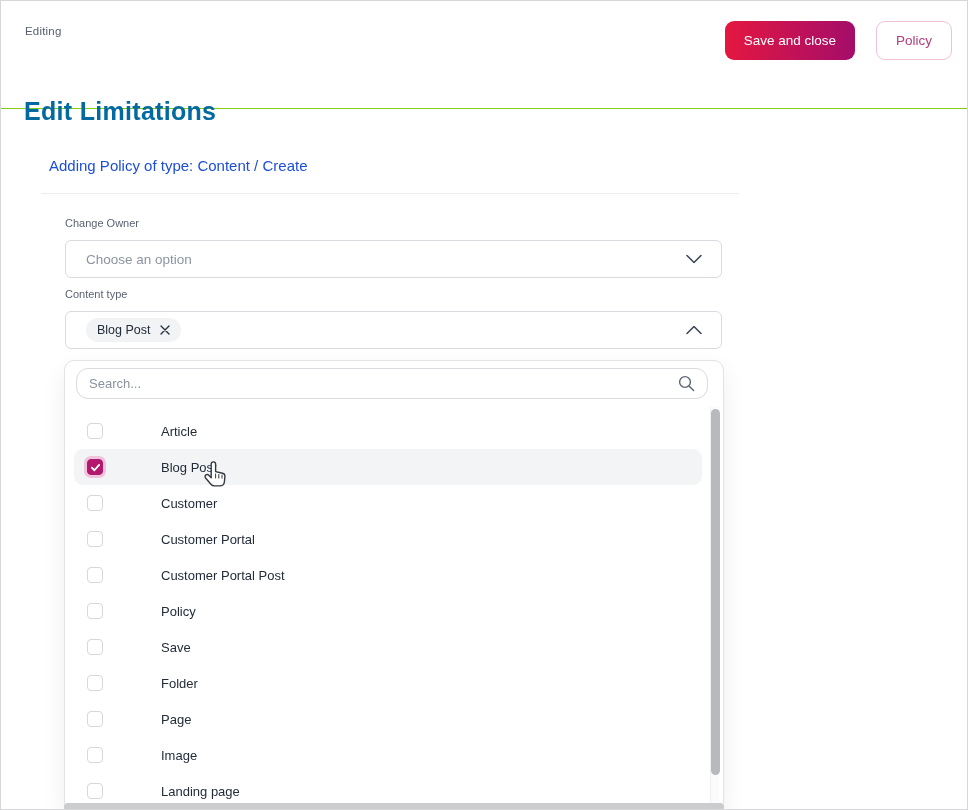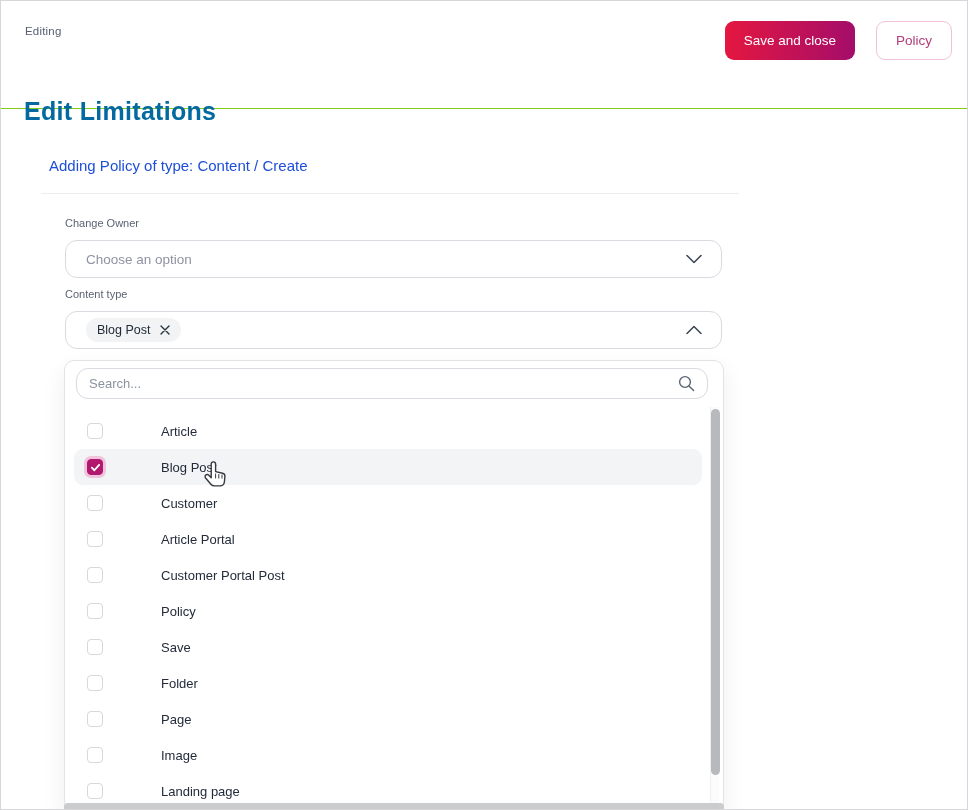--- a/index.html
+++ b/index.html
@@ -23,21 +23,21 @@
   .btn-discard { background:#fff; border:1px solid #f0c2da; color:#b23d7a; }
 
   
   .section-title { position:absolute; left:48px; top:156px; font-size:15px; font-weight:400; color:#1d4ed8; }
   .divider { position:absolute; left:40px; top:192px; width:698px; height:0; border-top:1px solid #ededef; }
 
   .field-label { position:absolute; font-size:11px; color:#5b6372; }
   .label-owner { left:64px; top:216px; }
   .label-type  { left:64px; top:287px; }
 
-  .select-box { position:absolute; left:64px; width:657px; height:38px; background:#fff; border:1px solid #d9dbe0; border-radius:12px; display:flex; align-items:center; padding:0 20px; }
+  .select-box { position:absolute; left:64px; width:657px; height:38px; background:#fff; border:1px solid #d9dbe0; border-radius:6px; display:flex; align-items:center; padding:0 20px; }
   .select-owner { top:239px; }
   .select-type  { top:310px; padding-left:20px; }
   .select-placeholder { font-size:13.5px; color:#8d94a1; }
   .select-chevron { position:absolute; right:19px; top:50%; transform:translateY(-50%); display:flex; }
 
   .chip { display:inline-flex; align-items:center; gap:9px; background:#f2f3f5; border-radius:15px; height:24px; padding:0 11px; font-size:12.5px; color:#222b3a; }
   .chip-x { display:flex; cursor:pointer; }
 
   
   .dropdown { position:absolute; left:63px; top:359px; width:660px; height:452px; background:#fff; border:1px solid #e2e3e7; border-radius:10px; box-shadow:0 10px 24px rgba(20,24,40,.07); }
@@ -130,21 +130,21 @@
     <span class="option-label">Blog Post</span>
   </div>
 
   <div class="option-row">
     <span class="checkbox"></span>
     <span class="option-label">Customer</span>
   </div>
 
   <div class="option-row">
     <span class="checkbox"></span>
-    <span class="option-label">Article Portal</span>
+    <span class="option-label">Customer Portal</span>
   </div>
 
   <div class="option-row">
     <span class="checkbox"></span>
     <span class="option-label">Customer Portal Post</span>
   </div>
 
   <div class="option-row">
     <span class="checkbox"></span>
     <span class="option-label">Policy</span>

